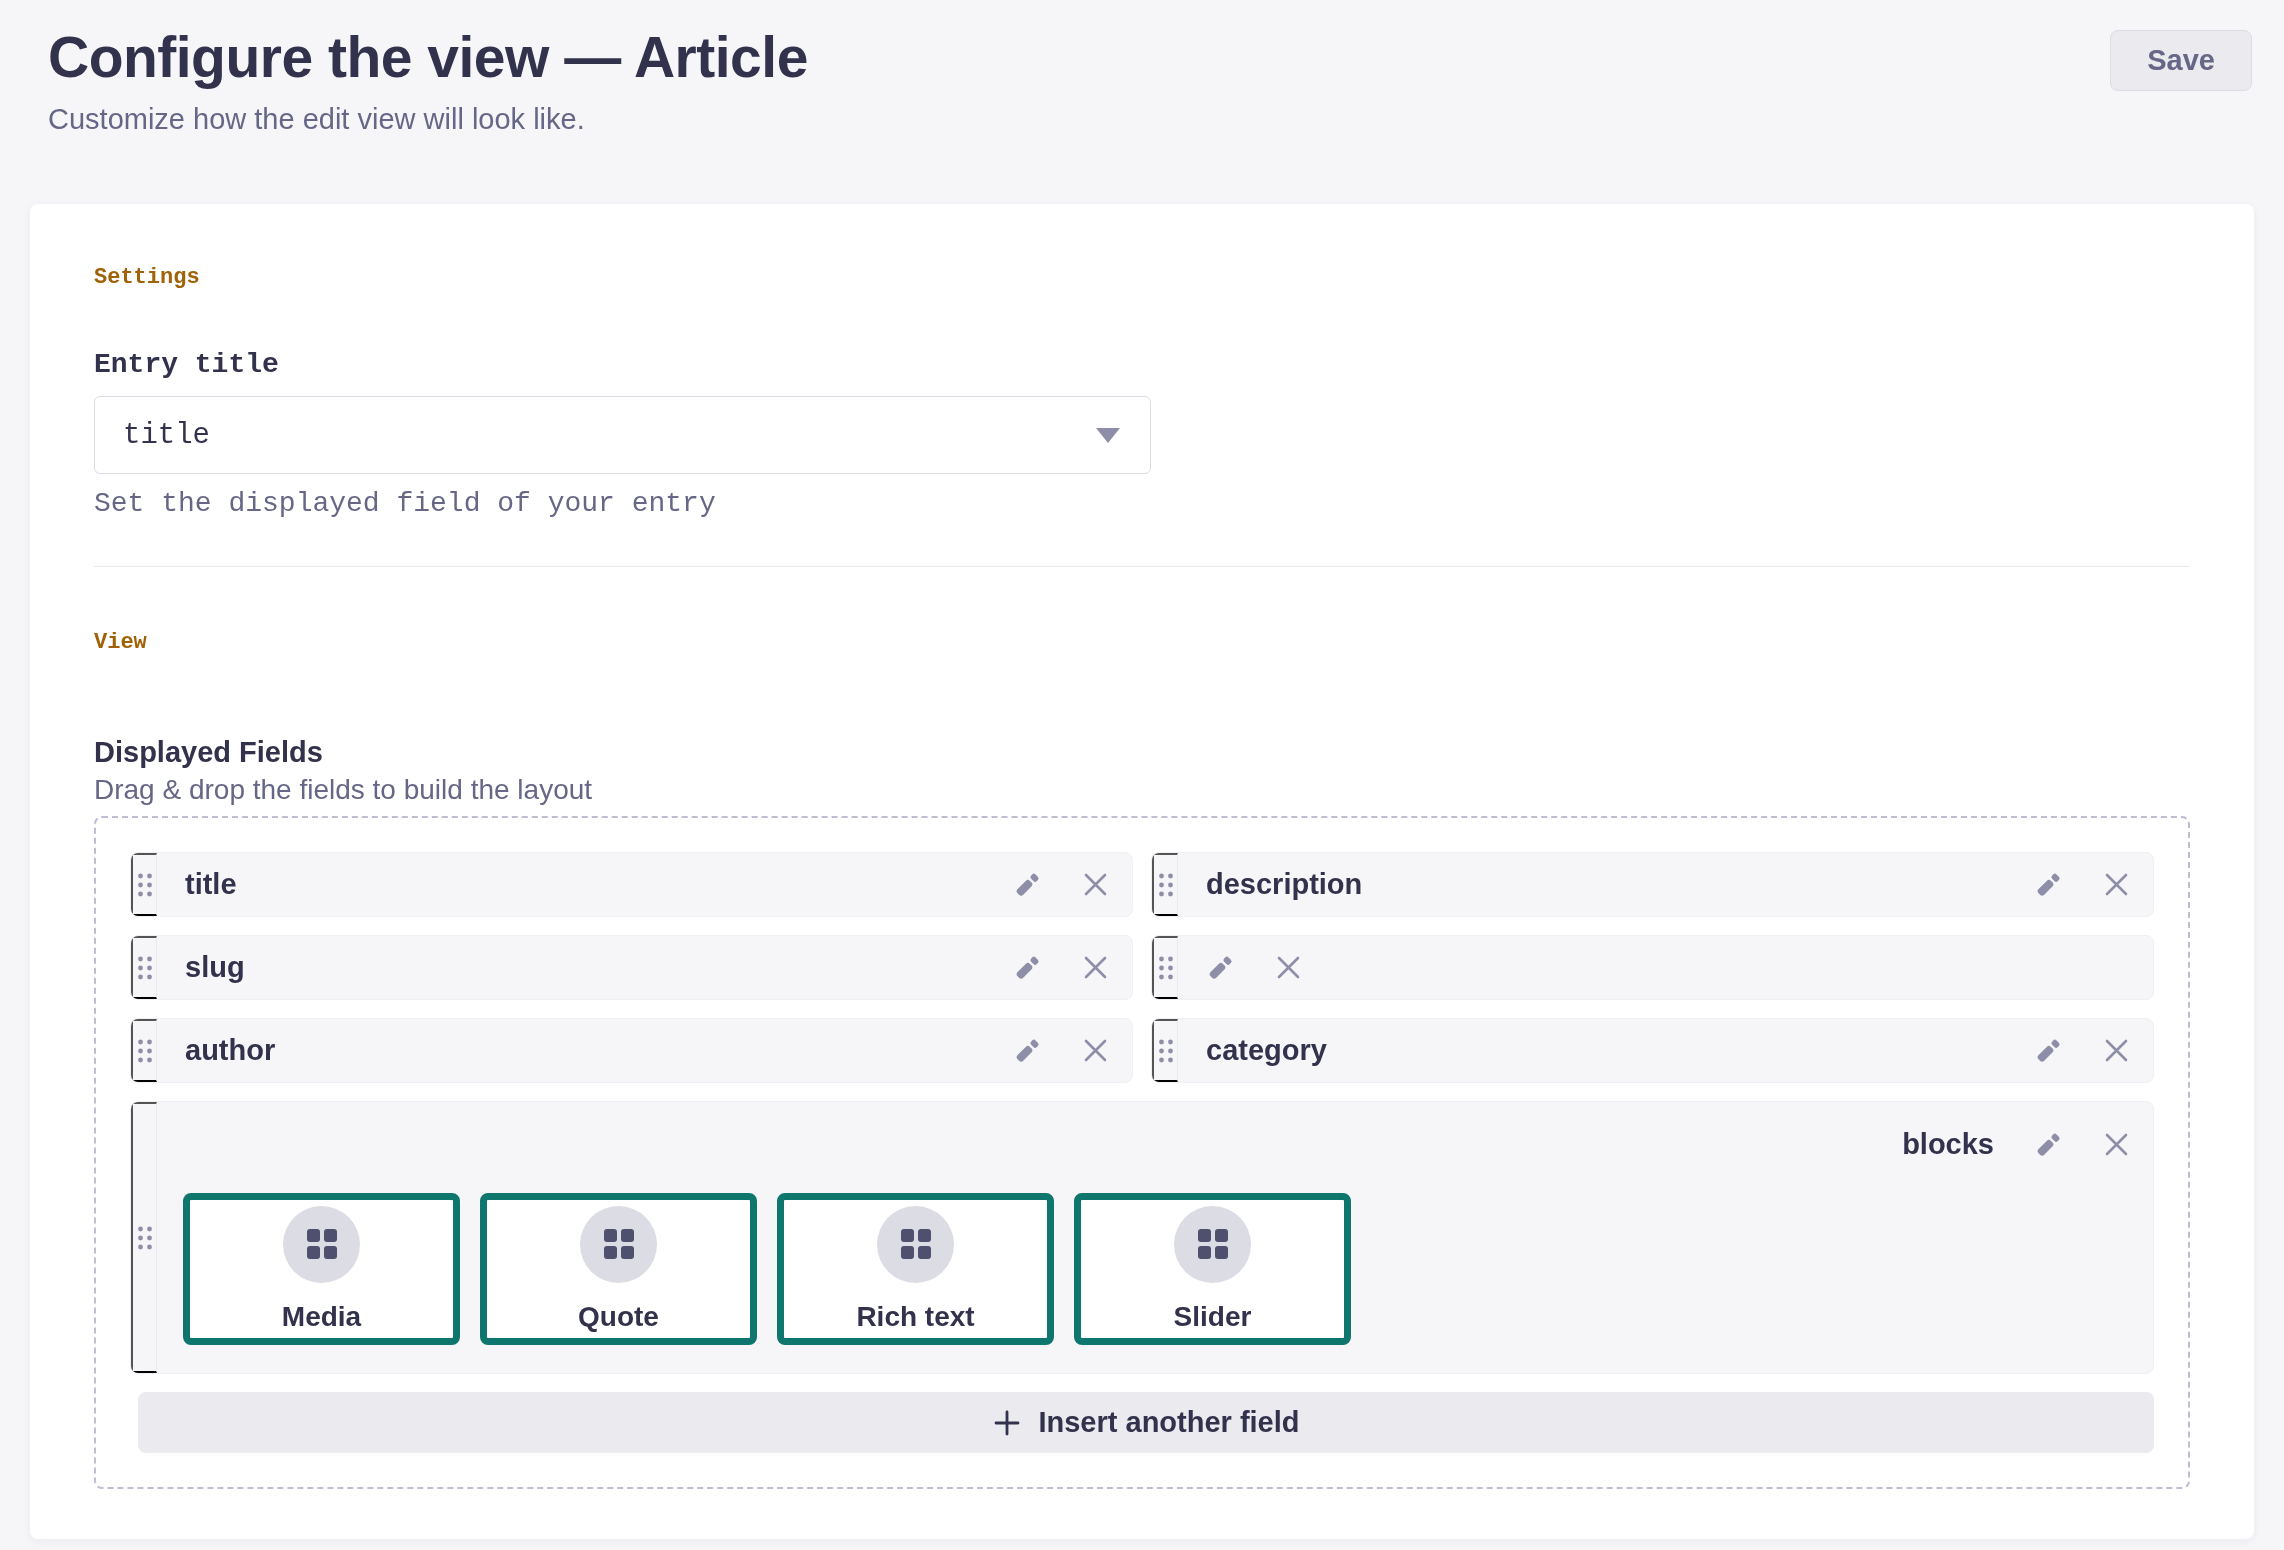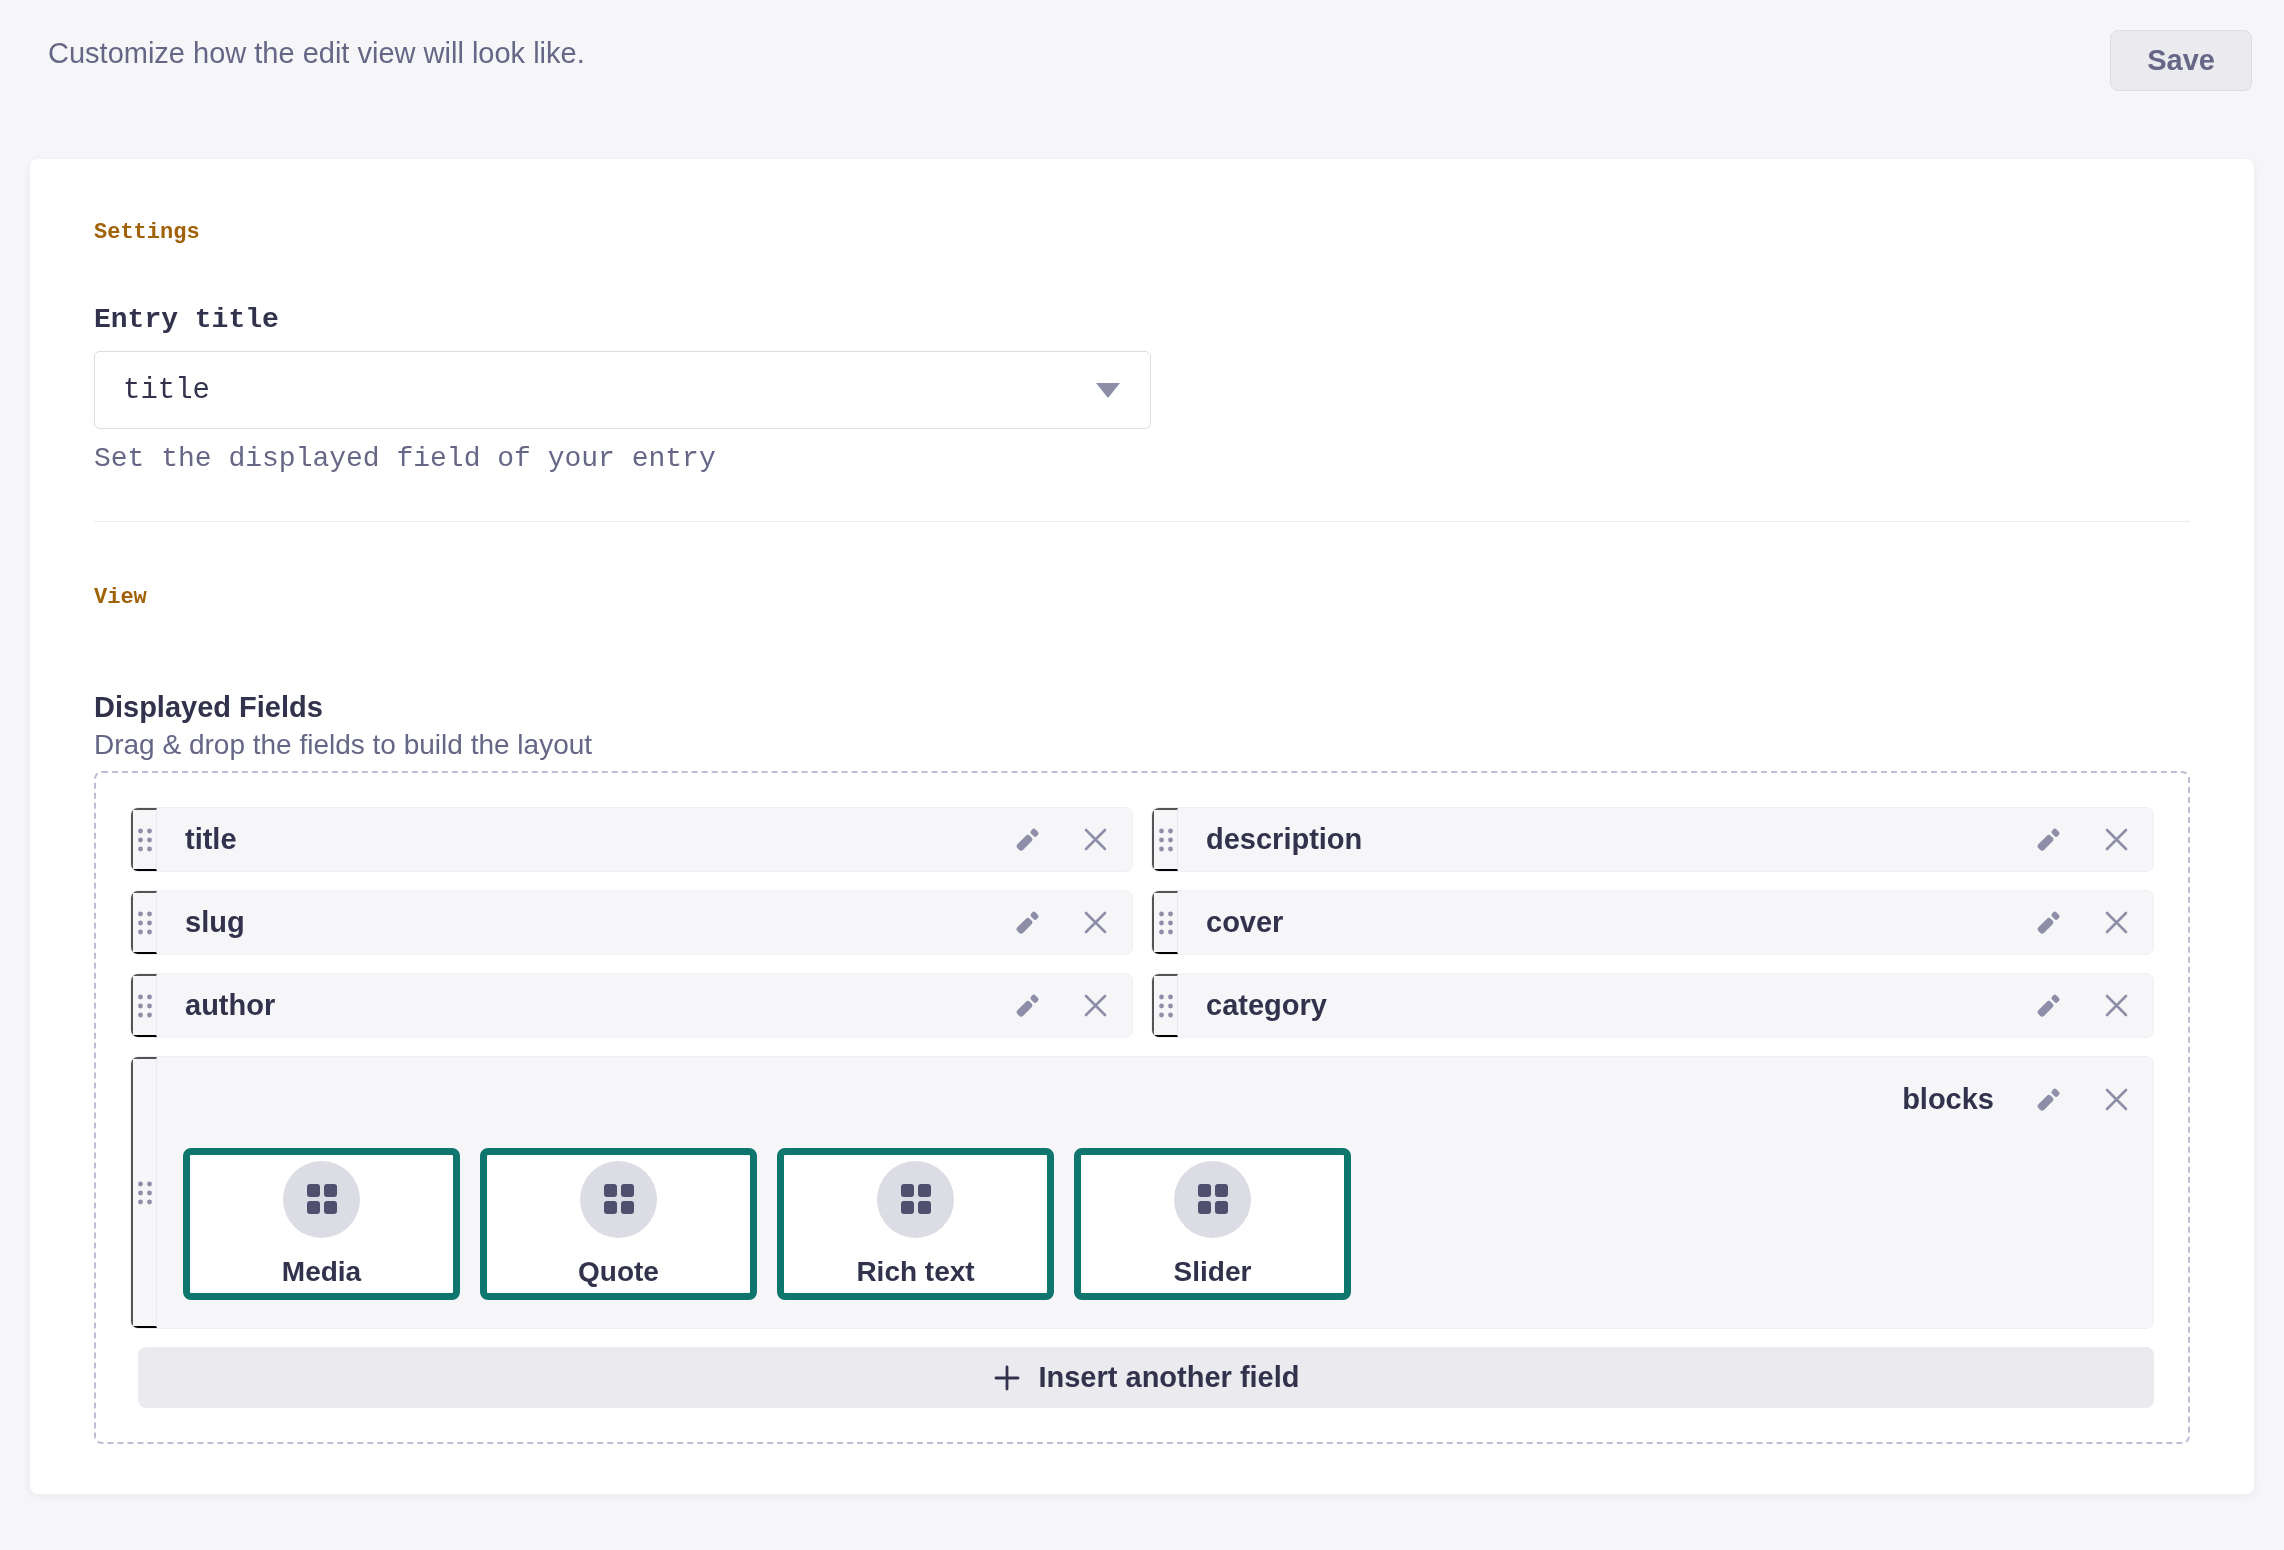--- a/index.html
+++ b/index.html
@@ -160,20 +160,21 @@
     <g id="plus-glyph">
       <path d="M15 4 V26 M4 15 H26" stroke-width="2.8" stroke-linecap="round" fill="none"></path>
     </g>
   </defs>
 </svg>
 
 <div class="page">
 
   <div class="header">
     <div>
+      <h1 class="page-title">Configure the view — Article</h1>
       <div class="page-subtitle">Customize how the edit view will look like.</div>
     </div>
     <button class="save-btn">Save</button>
   </div>
 
   <div class="card">
 
     <h2 class="section-heading">Settings</h2>
 
     <div class="form-group">
@@ -259,21 +260,20 @@
         </div>
       </div>
 
       <div class="field-row">
         <button class="drag-handle">
             <svg width="18" height="26" viewBox="0 0 18 26" fill="#8e8ea9">
               <use href="#drag-dots"></use>
             </svg>
           </button>
         <div class="field-content">
-          <span class="field-name">cover</span>
           <button class="icon-btn">
               <svg width="28" height="28" viewBox="0 0 28 28" fill="#8e8ea9">
                 <use href="#pencil-glyph"></use>
               </svg>
             </button>
           <button class="icon-btn">
               <svg width="29" height="29" viewBox="0 0 29 29" stroke="#8e8ea9">
                 <use href="#cross-glyph"></use>
               </svg>
             </button>

